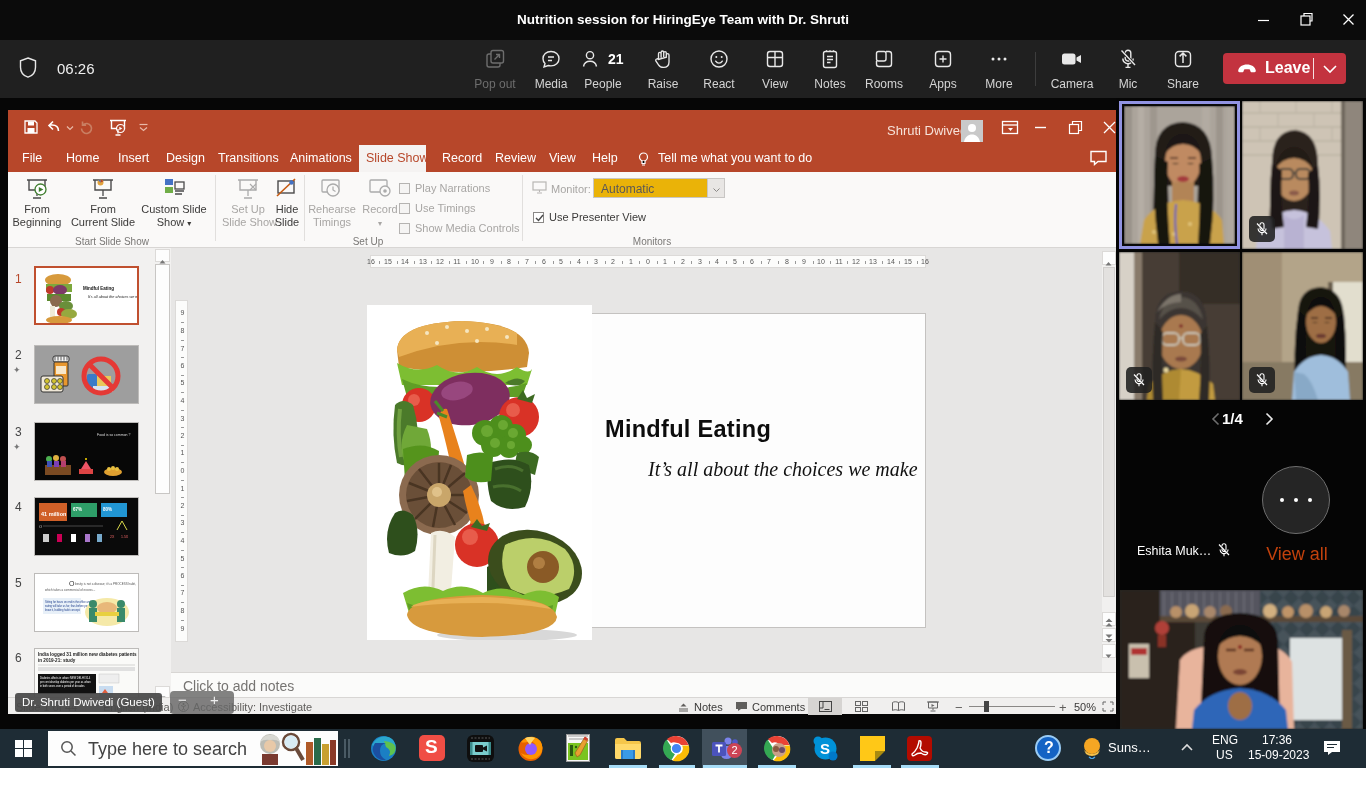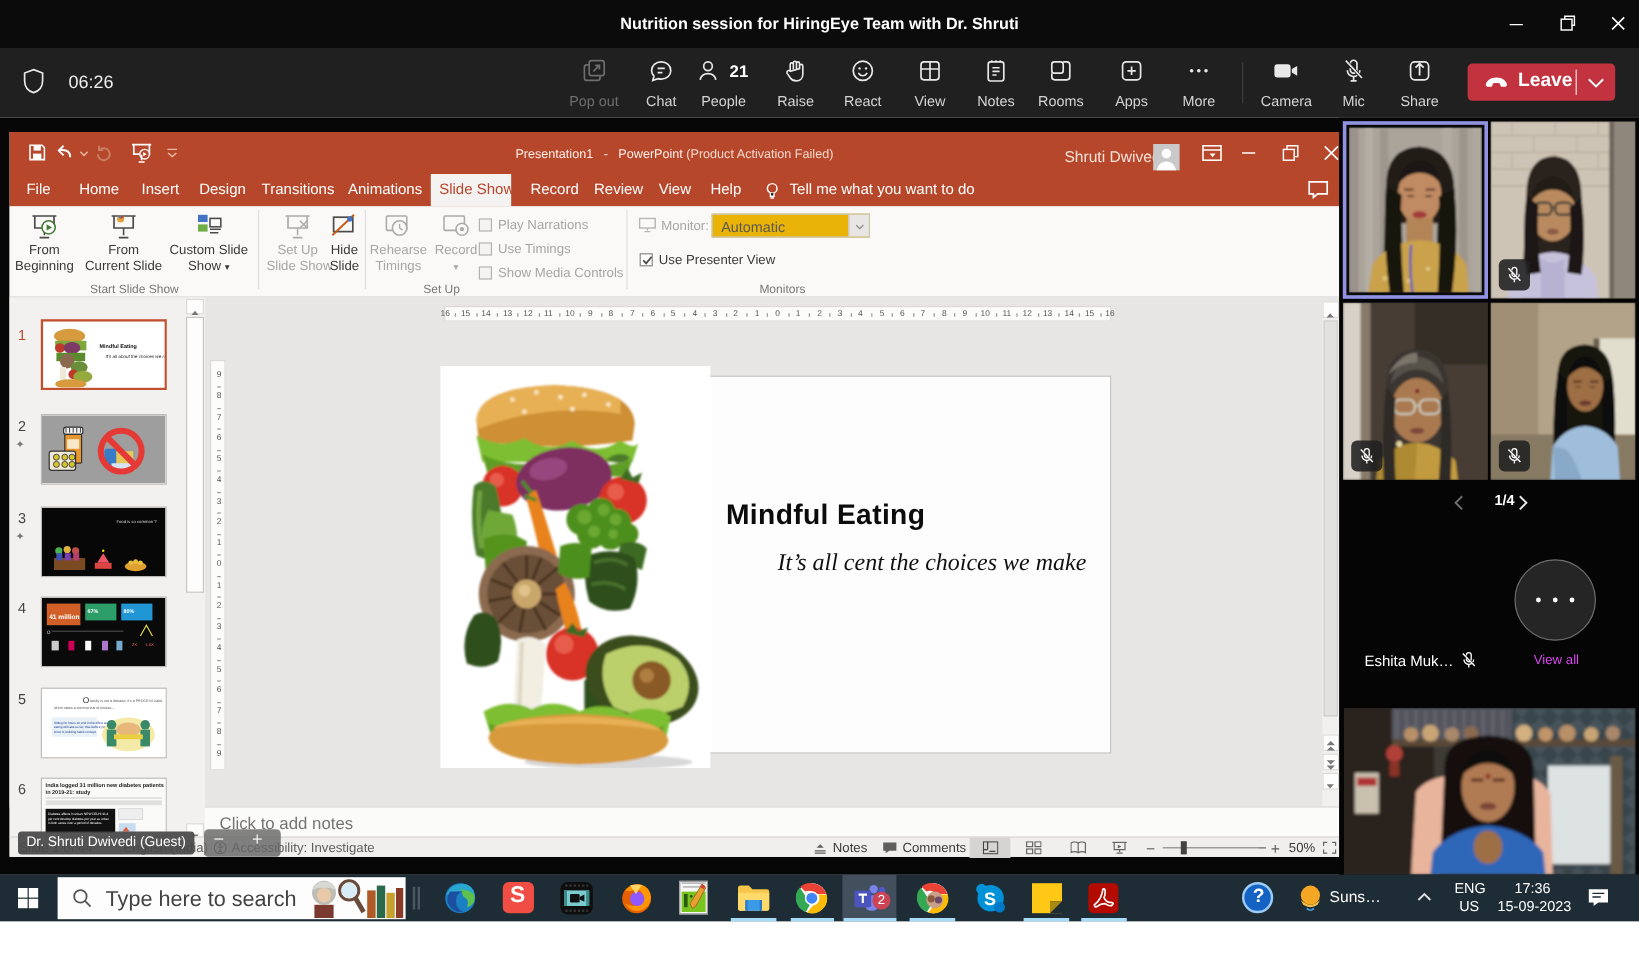--- a/index.html
+++ b/index.html
@@ -99,21 +99,21 @@
           <rect x="8" y="3.5" width="12.5" height="12.5" rx="2" fill="#202020" stroke="#6d6d6d" stroke-width="1.4"></rect>
           <path d="M11.5 12.5l5-5M16.5 11V7.5H13" fill="none" stroke="#6d6d6d" stroke-width="1.4"></path>
         </svg>
       <div class="lab">Pop out</div>
     </div>
     <div class="tbtn" style="left:524px">
       <svg width="24" height="24" viewBox="0 0 24 24">
           <path d="M12 4.5c4.7 0 8 3.2 8 7.2s-3.3 7.2-8 7.2c-1 0-1.9-.1-2.7-.4L5 20l1-3.6c-1.2-1.2-2-2.9-2-4.7 0-4 3.3-7.2 8-7.2z" fill="none" stroke="#e8e8e8" stroke-width="1.4"></path>
           <path d="M9 10h6M9 13.5h4" stroke="#e8e8e8" stroke-width="1.3"></path>
         </svg>
-      <div class="lab">Chat</div>
+      <div class="lab">Media</div>
     </div>
     <div class="tbtn" style="left:572px;width:62px">
       <svg style="margin-left:6px" width="24" height="24" viewBox="0 0 24 24">
           <circle cx="12" cy="8.2" r="3.6" fill="none" stroke="#e8e8e8" stroke-width="1.4"></circle>
           <path d="M5.5 19.5c.6-3.2 3.2-5.2 6.5-5.2s5.9 2 6.5 5.2" fill="none" stroke="#e8e8e8" stroke-width="1.4"></path>
         </svg>
       <div class="abs" style="left:36px;top:4px;font-size:14px;font-weight:700;color:#fff">21</div>
       <div class="lab">People</div>
     </div>
     <div class="tbtn" style="left:636px">
@@ -225,21 +225,20 @@
       <svg class="abs" style="left:100px;top:8px" width="20" height="19" viewBox="0 0 20 19">
           <path d="M2 2.5h16M3.5 2.5h13v8h-13z" fill="none" stroke="#fff" stroke-width="1.4"></path>
           <circle cx="12.5" cy="10.5" r="4" fill="#B7472A" stroke="#fff" stroke-width="1.2"></circle>
           <path d="M11.3 8.7l3 1.8-3 1.8z" fill="#fff"></path>
           <path d="M10 11v4.5M7.5 17h5" stroke="#fff" stroke-width="1.3"></path>
         </svg>
       <svg class="abs" style="left:130px;top:12px" width="11" height="11" viewBox="0 0 11 11">
           <path d="M1.5 2.5h8" stroke="#E8B9A8" stroke-width="1.2"></path>
           <path d="M2 5.5l3.5 3 3.5-3" fill="none" stroke="#E8B9A8" stroke-width="1.2"></path>
         </svg>
-      <div class="abs" style="left:0;width:1108px;top:13px;text-align:center;font-size:10.5px;color:#FCEFE9">Presentation1&nbsp;&nbsp;&nbsp;-&nbsp;&nbsp;&nbsp;PowerPoint <span style="color:#F3D9CE">(Product Activation Failed)</span></div>
       <div class="abs" style="left:879px;top:13px;font-size:13px;color:#F6E2D9">Shruti Dwivedi</div>
       <div class="abs" style="left:953px;top:10px;width:22px;height:22px;background:#C9C9C9">
         <svg width="22" height="22" viewBox="0 0 22 22">
             <circle cx="11" cy="8" r="4" fill="#fff"></circle>
             <path d="M3 22c.8-5 4.2-7.5 8-7.5s7.2 2.5 8 7.5z" fill="#fff"></path>
           </svg>
       </div>
       <svg class="abs" style="left:993px;top:10px" width="18" height="15" viewBox="0 0 18 15">
           <rect x="1.5" y="1.5" width="15" height="12" fill="none" stroke="#fff" stroke-width="1.3"></rect>
           <path d="M1.5 5h15" stroke="#fff" stroke-width="1.3"></path>
@@ -689,21 +688,21 @@
           <circle cx="176" cy="262" r="16" fill="#8A5A28"></circle>
           <circle cx="172" cy="258" r="6" fill="#B07E42"></circle>
           <path d="M36 288 Q56 276 76 286 Q96 276 116 288 Q136 278 156 290 Q176 280 192 292 L188 310 L42 308z" fill="#7DBE30"></path>
           <path d="M40 298 Q70 310 110 302 Q150 312 186 300 L184 314 L44 312z" fill="#5E9E25"></path>
           <path d="M40 310 Q42 292 115 290 Q186 292 190 312 Q188 330 115 332 Q44 330 40 310z" fill="#D79A3C"></path>
           <path d="M44 302 Q50 294 115 292 Q176 294 184 304 Q150 298 115 298 Q70 298 44 302z" fill="#E8B054"></path>
         </g>
       </svg>
     </div>
     <div class="abs" style="left:597px;top:306px;font-size:23.5px;font-weight:bold;color:#0c0c0c;letter-spacing:0.3px">Mindful Eating</div>
-    <div class="abs" style="left:640px;top:348px;font-size:20px;font-style:italic;font-family:'Liberation Serif',serif;color:#111;white-space:nowrap">It’s all cent the choices we make</div>
+    <div class="abs" style="left:640px;top:348px;font-size:20px;font-style:italic;font-family:'Liberation Serif',serif;color:#111;white-space:nowrap">It’s all about the choices we make</div>
 
     <div class="abs" style="left:1094px;top:141px;width:14px;height:421px;background:#F1F0EF">
       <div class="abs" style="left:0px;top:0px;width:14px;height:14px;background:#FDFDFD;border:1px solid #DCDAD8"><svg width="7" height="5" viewBox="0 0 7 5" style="margin:3px 0 0 2px">
             <path d="M0.5 4.5L3.5 1l3 3.5z" fill="#777"></path>
           </svg></div>
       <div class="abs" style="left:1px;top:16px;width:12px;height:330px;background:#E3E1DF;border:1px solid #D0CECC"></div>
       <div class="abs" style="left:0px;top:361px;width:14px;height:14px;background:#FDFDFD;border:1px solid #DCDAD8"><svg width="8" height="9" viewBox="0 0 8 9" style="margin:2px 0 0 2px">
             <path d="M0.5 4L4 0.5 7.5 4zM0.5 8.5L4 5l3.5 3.5z" fill="#777"></path>
           </svg></div>
       <div class="abs" style="left:0px;top:377px;width:14px;height:14px;background:#FDFDFD;border:1px solid #DCDAD8"><svg width="8" height="9" viewBox="0 0 8 9" style="margin:3px 0 0 2px">
@@ -904,38 +903,38 @@
             <path d="M6 4.2V3.8A2 2 0 0 1 8 1.8a2 2 0 0 1 2 2v3.4c0 .4-.1.8-.3 1.1M6 6.6v.8a2 2 0 0 0 3.2 1.6" fill="none" stroke="#fff" stroke-width="1.1"></path>
             <path d="M4 7.6a4 4 0 0 0 6.4 3.2M12 7.6c0 .8-.2 1.5-.6 2.1" fill="none" stroke="#fff" stroke-width="1.1"></path>
             <path d="M8 11.8v2.4" stroke="#fff" stroke-width="1.1"></path>
             <path d="M3 2.5l10 10.5" stroke="#fff" stroke-width="1.2"></path>
           </svg></div>
     </div>
 
     <svg class="abs" style="left:93px;top:313px" width="14" height="16" viewBox="0 0 14 16">
         <path d="M9.5 2.5L4 8l5.5 5.5" fill="none" stroke="#6E6E6E" stroke-width="1.6"></path>
       </svg>
-    <div class="abs" style="left:106px;top:312px;width:40px;text-align:right;font-size:12px;font-weight:700;color:#fff">1/4</div>
+    <div class="abs" style="left:106px;top:312px;width:40px;text-align:left;font-size:15px;font-weight:700;color:#fff">1/4</div>
     <svg class="abs" style="left:146px;top:313px" width="14" height="16" viewBox="0 0 14 16">
         <path d="M4.5 2.5L10 8l-5.5 5.5" fill="none" stroke="#E8E8E8" stroke-width="1.6"></path>
       </svg>
 
     <div class="abs" style="left:21px;top:446px;font-size:12.5px;color:#fff;white-space:nowrap">Eshita Muk…</div>
     <svg class="abs" style="left:100px;top:444px" width="16" height="16" viewBox="0 0 16 16">
         <path d="M6 4.2V3.8A2 2 0 0 1 8 1.8a2 2 0 0 1 2 2v3.4c0 .4-.1.8-.3 1.1M6 6.6v.8a2 2 0 0 0 3.2 1.6" fill="none" stroke="#fff" stroke-width="1.1"></path>
         <path d="M4 7.6a4 4 0 0 0 6.4 3.2M12 7.6c0 .8-.2 1.5-.6 2.1" fill="none" stroke="#fff" stroke-width="1.1"></path>
         <path d="M8 11.8v2.4" stroke="#fff" stroke-width="1.1"></path>
         <path d="M3 2.5l10 10.5" stroke="#fff" stroke-width="1.2"></path>
       </svg>
     <div class="abs" style="left:146px;top:368px;width:68px;height:68px;border-radius:50%;background:#252525;border:1px solid #6E6E6E">
       <div class="abs" style="left:17px;top:31px;width:4px;height:4px;border-radius:50%;background:#fff"></div>
       <div class="abs" style="left:31px;top:31px;width:4px;height:4px;border-radius:50%;background:#fff"></div>
       <div class="abs" style="left:45px;top:31px;width:4px;height:4px;border-radius:50%;background:#fff"></div>
     </div>
-    <div class="abs" style="left:146px;top:446px;width:70px;text-align:center;font-size:11px;color:#d946ef">View all</div>
+    <div class="abs" style="left:146px;top:446px;width:70px;text-align:center;font-size:18px;color:#c2410c">View all</div>
 
     <div class="abs vtile" style="left:4px;top:492px;width:243px;height:139px">
       <svg width="243" height="139" viewBox="0 0 243 139">
         <defs>
             <filter id="b5" x="-10%" y="-10%" width="120%" height="120%">
               <feGaussianBlur stdDeviation="1.2"></feGaussianBlur>
             </filter>
         <pattern id="diam" width="22" height="22" patternUnits="userSpaceOnUse" patternTransform="rotate(45)">
               <rect width="22" height="22" fill="#46525A"></rect>
               <rect width="11" height="11" fill="#38444C"></rect>

